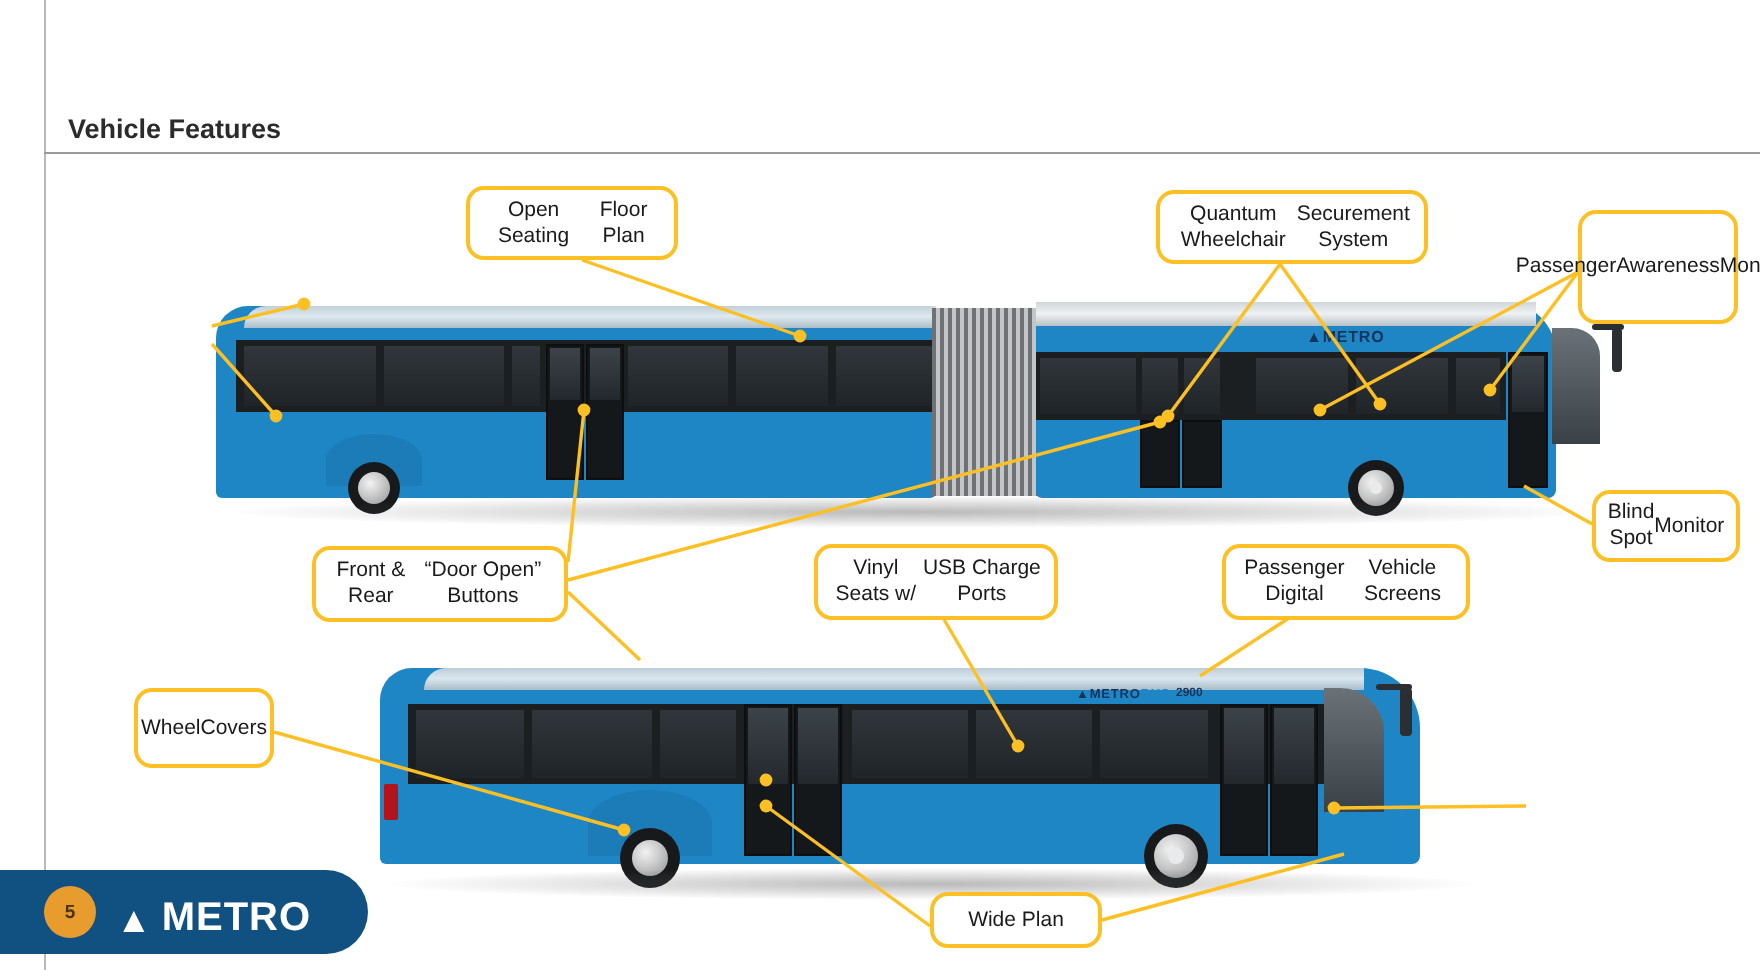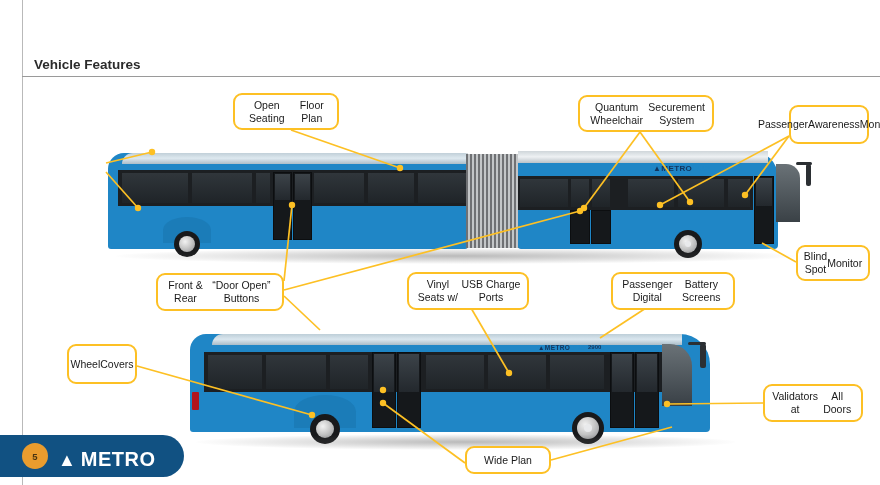--- a/index.html
+++ b/index.html
@@ -220,21 +220,21 @@
   <div class="callout" style="left:578px;top:95px;width:136px;height:37px;">
       <span style="display:block">Quantum Wheelchair</span>
       <span style="display:block">Securement System</span>
     </div>
 
   <div class="callout" style="left:233px;top:93px;width:106px;height:37px;">
       <span style="display:block">Open Seating</span>
       <span style="display:block">Floor Plan</span>
     </div>
 
-  <div class="callout" style="left:789px;top:105px;width:80px;height:39px;">
+  <div class="callout" style="left:789px;top:105px;width:80px;height:57px;">
       <span style="display:block">Passenger</span>
       <span style="display:block">Awareness</span>
       <span style="display:block">Monitors</span>
     </div>
 
   <div class="callout" style="left:796px;top:245px;width:74px;height:36px;">
       <span style="display:block">Blind Spot</span>
       <span style="display:block">Monitor</span>
     </div>
 
@@ -243,32 +243,28 @@
       <span style="display:block">“Door Open” Buttons</span>
     </div>
 
   <div class="callout" style="left:407px;top:272px;width:122px;height:38px;">
       <span style="display:block">Vinyl Seats w/</span>
       <span style="display:block">USB Charge Ports</span>
     </div>
 
   <div class="callout" style="left:611px;top:272px;width:124px;height:38px;">
       <span style="display:block">Passenger Digital</span>
-      <span style="display:block">Battery Screens</span>
+      <span style="display:block">Vehicle Screens</span>
     </div>
 
   <div class="callout" style="left:67px;top:344px;width:70px;height:40px;">
       <span style="display:block">Wheel</span>
       <span style="display:block">Covers</span>
     </div>
 
-  <div class="callout" style="left:763px;top:384px;width:100px;height:38px;">
-      <span style="display:block">Validators at</span>
-      <span style="display:block">All Doors</span>
-    </div>
 
   <div class="callout" style="left:465px;top:446px;width:86px;height:28px;">
       <span style="display:block">Wide Plan</span>
     </div>
 
   <div id="footer-pill"></div>
   <div id="pagenum-circle">5</div>
   <div id="footer-logo">
     <span style="color:#ffffff;font-size:18px;line-height:18px;">▲</span>
     <span id="footer-wordmark">METRO</span>

